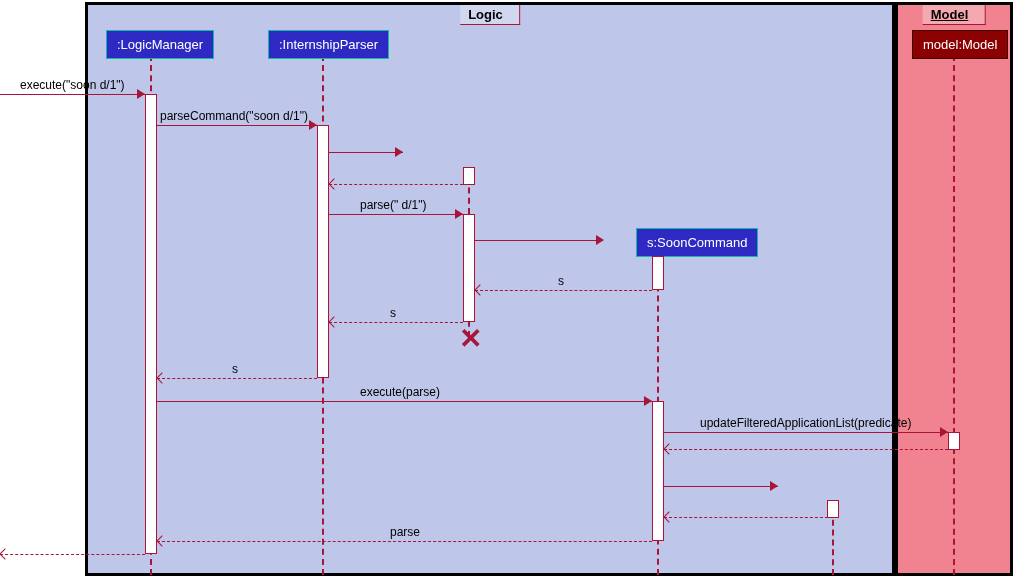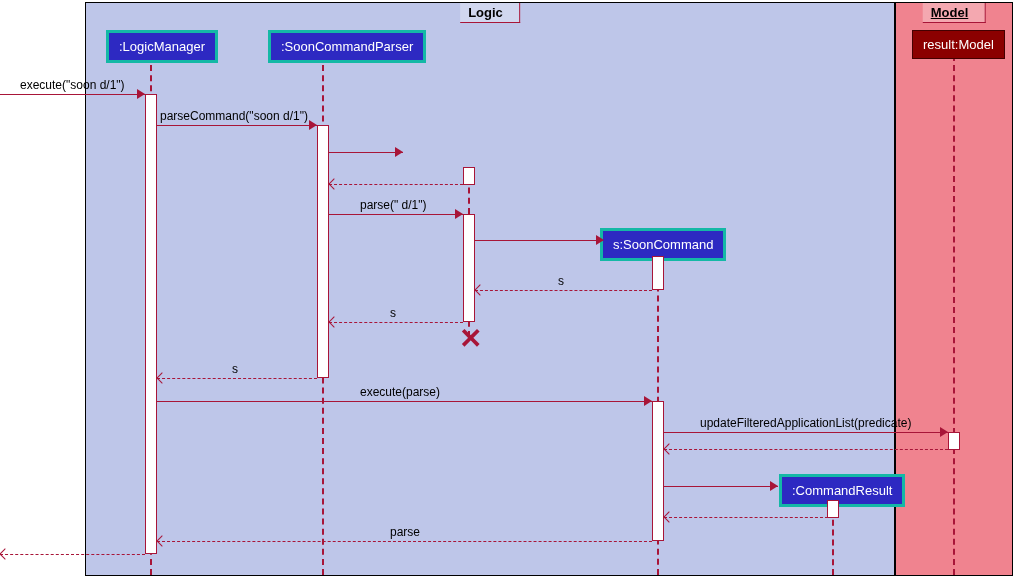--- a/index.html
+++ b/index.html
@@ -1,25 +1,25 @@
 <!DOCTYPE html>
 <html><head>
 <meta charset="utf-8">
 <style>
 * { box-sizing: border-box; margin: 0; padding: 0; }
 body { font-family: sans-serif; font-size: 12px; background: #fff; }
 .diagram { position: relative; width: 1021px; height: 578px; }
-.frame { position: absolute; border: 1px solid #000000; }
+.frame { position: absolute; border: 3px solid #000000; }
 .frame-label { position: absolute; top: 0; left: 0; background: rgba(255,255,255,0.3); padding: 2px 16px 2px 8px; font-weight: bold; color: #000; font-size: 13px; border-right: 1px solid #a81538; border-bottom: 1px solid #a81538; }
 .frame-logic { left: 85px; top: 2px; width: 810px; height: 574px; background: #bec6e9; }
 .frame-logic .frame-label { left: 50%; transform: translateX(-50%); }
 .frame-model { left: 895px; top: 2px; width: 118px; height: 574px; background: #f0838f; }
 .frame-model .frame-label { left: 50%; transform: translateX(-50%); text-decoration: underline; }
 .box { position: absolute; color: #fff; padding: 6px 10px; text-align: center; white-space: nowrap; font-size: 13px; }
-.box.blue { background: #2d29c2; border: 3px solid #14b8a6; }
+.box.blue { background: #2d29c2; border: 1px solid #14b8a6; }
 .box.red { background: #8b0000; border: 1px solid #400; }
 .lifeline { position: absolute; width: 0; border-left: 2px dashed #a81538; }
 .activation { position: absolute; width: 12px; background: #fff; border: 1px solid #a81538; }
 .msg-line { position: absolute; height: 0; border-top: 1px solid #a81538; }
 .msg-line.dashed { border-top-style: dashed; }
 .msg-label { position: absolute; color: #000; font-size: 12px; white-space: nowrap; }
 .arrow-right { position: absolute; width: 0; height: 0; border-top: 5px solid transparent; border-bottom: 5px solid transparent; border-left: 8px solid #a81538; }
 .arrow-left-open { position: absolute; width: 8px; height: 8px; border-top: 1.5px solid #a81538; border-left: 1.5px solid #a81538; transform: rotate(-45deg); }
 .destroy-x { position: absolute; color: #a81538; font-size: 28px; font-weight: bold; }
 </style>
@@ -36,24 +36,23 @@
   </div>
 
   <div class="lifeline" style="left:150px; top:55px; height:520px;"></div>
   <div class="lifeline" style="left:322px; top:55px; height:520px;"></div>
   <div class="lifeline" style="left:468px; top:167px; height:170px;"></div>
   <div class="lifeline" style="left:657px; top:255px; height:320px;"></div>
   <div class="lifeline" style="left:832px; top:500px; height:75px;"></div>
   <div class="lifeline" style="left:953px; top:55px; height:520px;"></div>
 
   <div class="box blue" style="left:106px; top:30px;">:LogicManager</div>
-  <div class="box blue" style="left:268px; top:30px;">:SoonCommandParser</div>
-  <div class="box blue" style="left:600px; top:228px;">s:SoonCommand</div>
-  <div class="box blue" style="left:779px; top:474px;">:CommandResult</div>
-  <div class="box red" style="left:912px; top:30px;">result:Model</div>
+  <div class="box blue" style="left:268px; top:30px;">:InternshipParser</div>
+  <div class="box blue" style="left:636px; top:228px;">s:SoonCommand</div>
+  <div class="box red" style="left:912px; top:30px;">model:Model</div>
 
   <div class="activation" style="left:145px; top:94px; height:460px;"></div>
   <div class="activation" style="left:317px; top:125px; height:253px;"></div>
   <div class="activation" style="left:463px; top:167px; height:18px;"></div>
   <div class="activation" style="left:463px; top:214px; height:108px;"></div>
   <div class="activation" style="left:652px; top:256px; height:34px;"></div>
   <div class="activation" style="left:652px; top:401px; height:140px;"></div>
   <div class="activation" style="left:948px; top:432px; height:18px;"></div>
   <div class="activation" style="left:827px; top:500px; height:18px;"></div>
 

